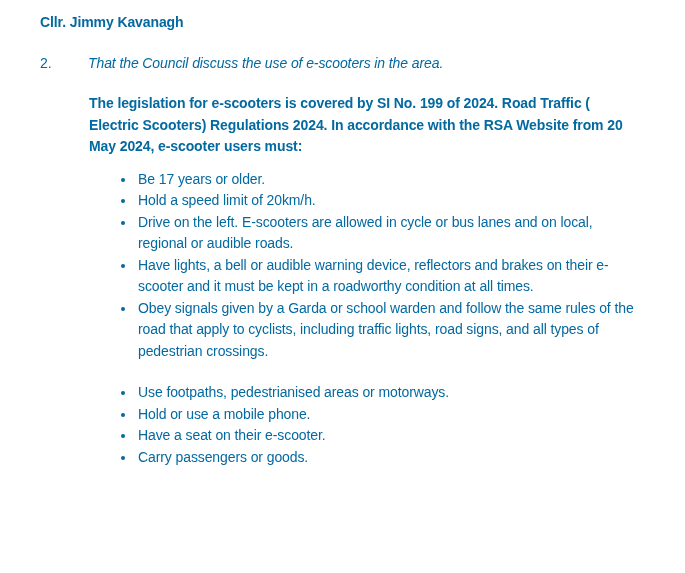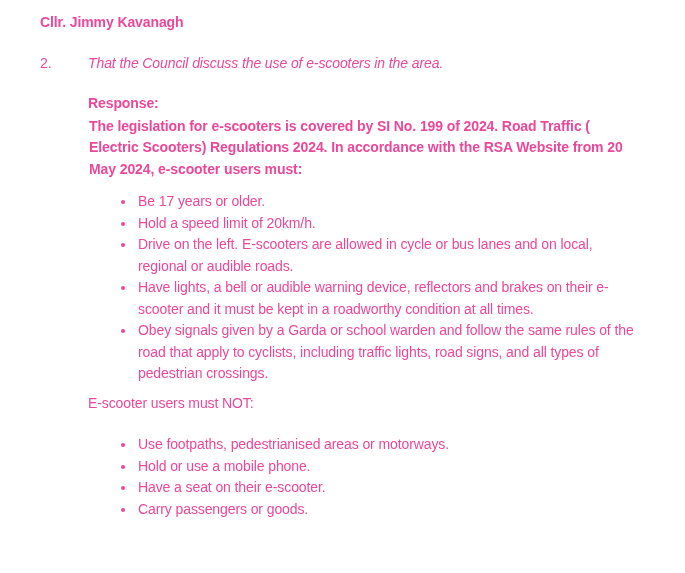--- a/index.html
+++ b/index.html
@@ -6,21 +6,21 @@
     margin: 0;
     padding: 0;
     background: #ffffff;
   }
   .page {
     position: relative;
     box-sizing: border-box;
     width: 685px;
     height: 573px;
     background: #ffffff;
-    color: #ec4899;
+    color: #0369a1;
     font-family: "Liberation Sans", sans-serif;
     font-size: 14px;
     line-height: 21.5px;
     letter-spacing: -0.1px;
     padding: 12px 44px 8px 40px;
     overflow: hidden;
   }
   .councillor {
     font-weight: bold;
     margin: 0 0 19.5px 0;
@@ -73,33 +73,31 @@
 
   <div class="councillor">Cllr. Jimmy Kavanagh</div>
 
   <div class="agenda-item">
     <div class="num">2.</div>
     <div class="motion">That the Council discuss the use of e-scooters in the area.</div>
   </div>
 
   <div class="response">
 
-    <p class="response-heading">Response:</p>
 
     <p class="intro">The legislation for e-scooters is covered by SI No. 199 of 2024. Road Traffic ( Electric Scooters) Regulations 2024. In accordance with the RSA Website from 20 May 2024, e-scooter users must:</p>
 
     <ul class="rule-list first">
       <li>Be 17 years or older.</li>
       <li>Hold a speed limit of 20km/h.</li>
       <li>Drive on the left. E-scooters are allowed in cycle or bus lanes and on local, regional or audible roads.</li>
       <li>Have lights, a bell or audible warning device, reflectors and brakes on their e-scooter and it must be kept in a roadworthy condition at all times.</li>
       <li>Obey signals given by a Garda or school warden and follow the same rules of the road that apply to cyclists, including traffic lights, road signs, and all types of pedestrian crossings.</li>
     </ul>
 
-    <p class="must-not-heading">E-scooter users must NOT:</p>
 
     <ul class="rule-list second">
       <li>Use footpaths, pedestrianised areas or motorways.</li>
       <li>Hold or use a mobile phone.</li>
       <li>Have a seat on their e-scooter.</li>
       <li>Carry passengers or goods.</li>
     </ul>
 
 
   </div>

